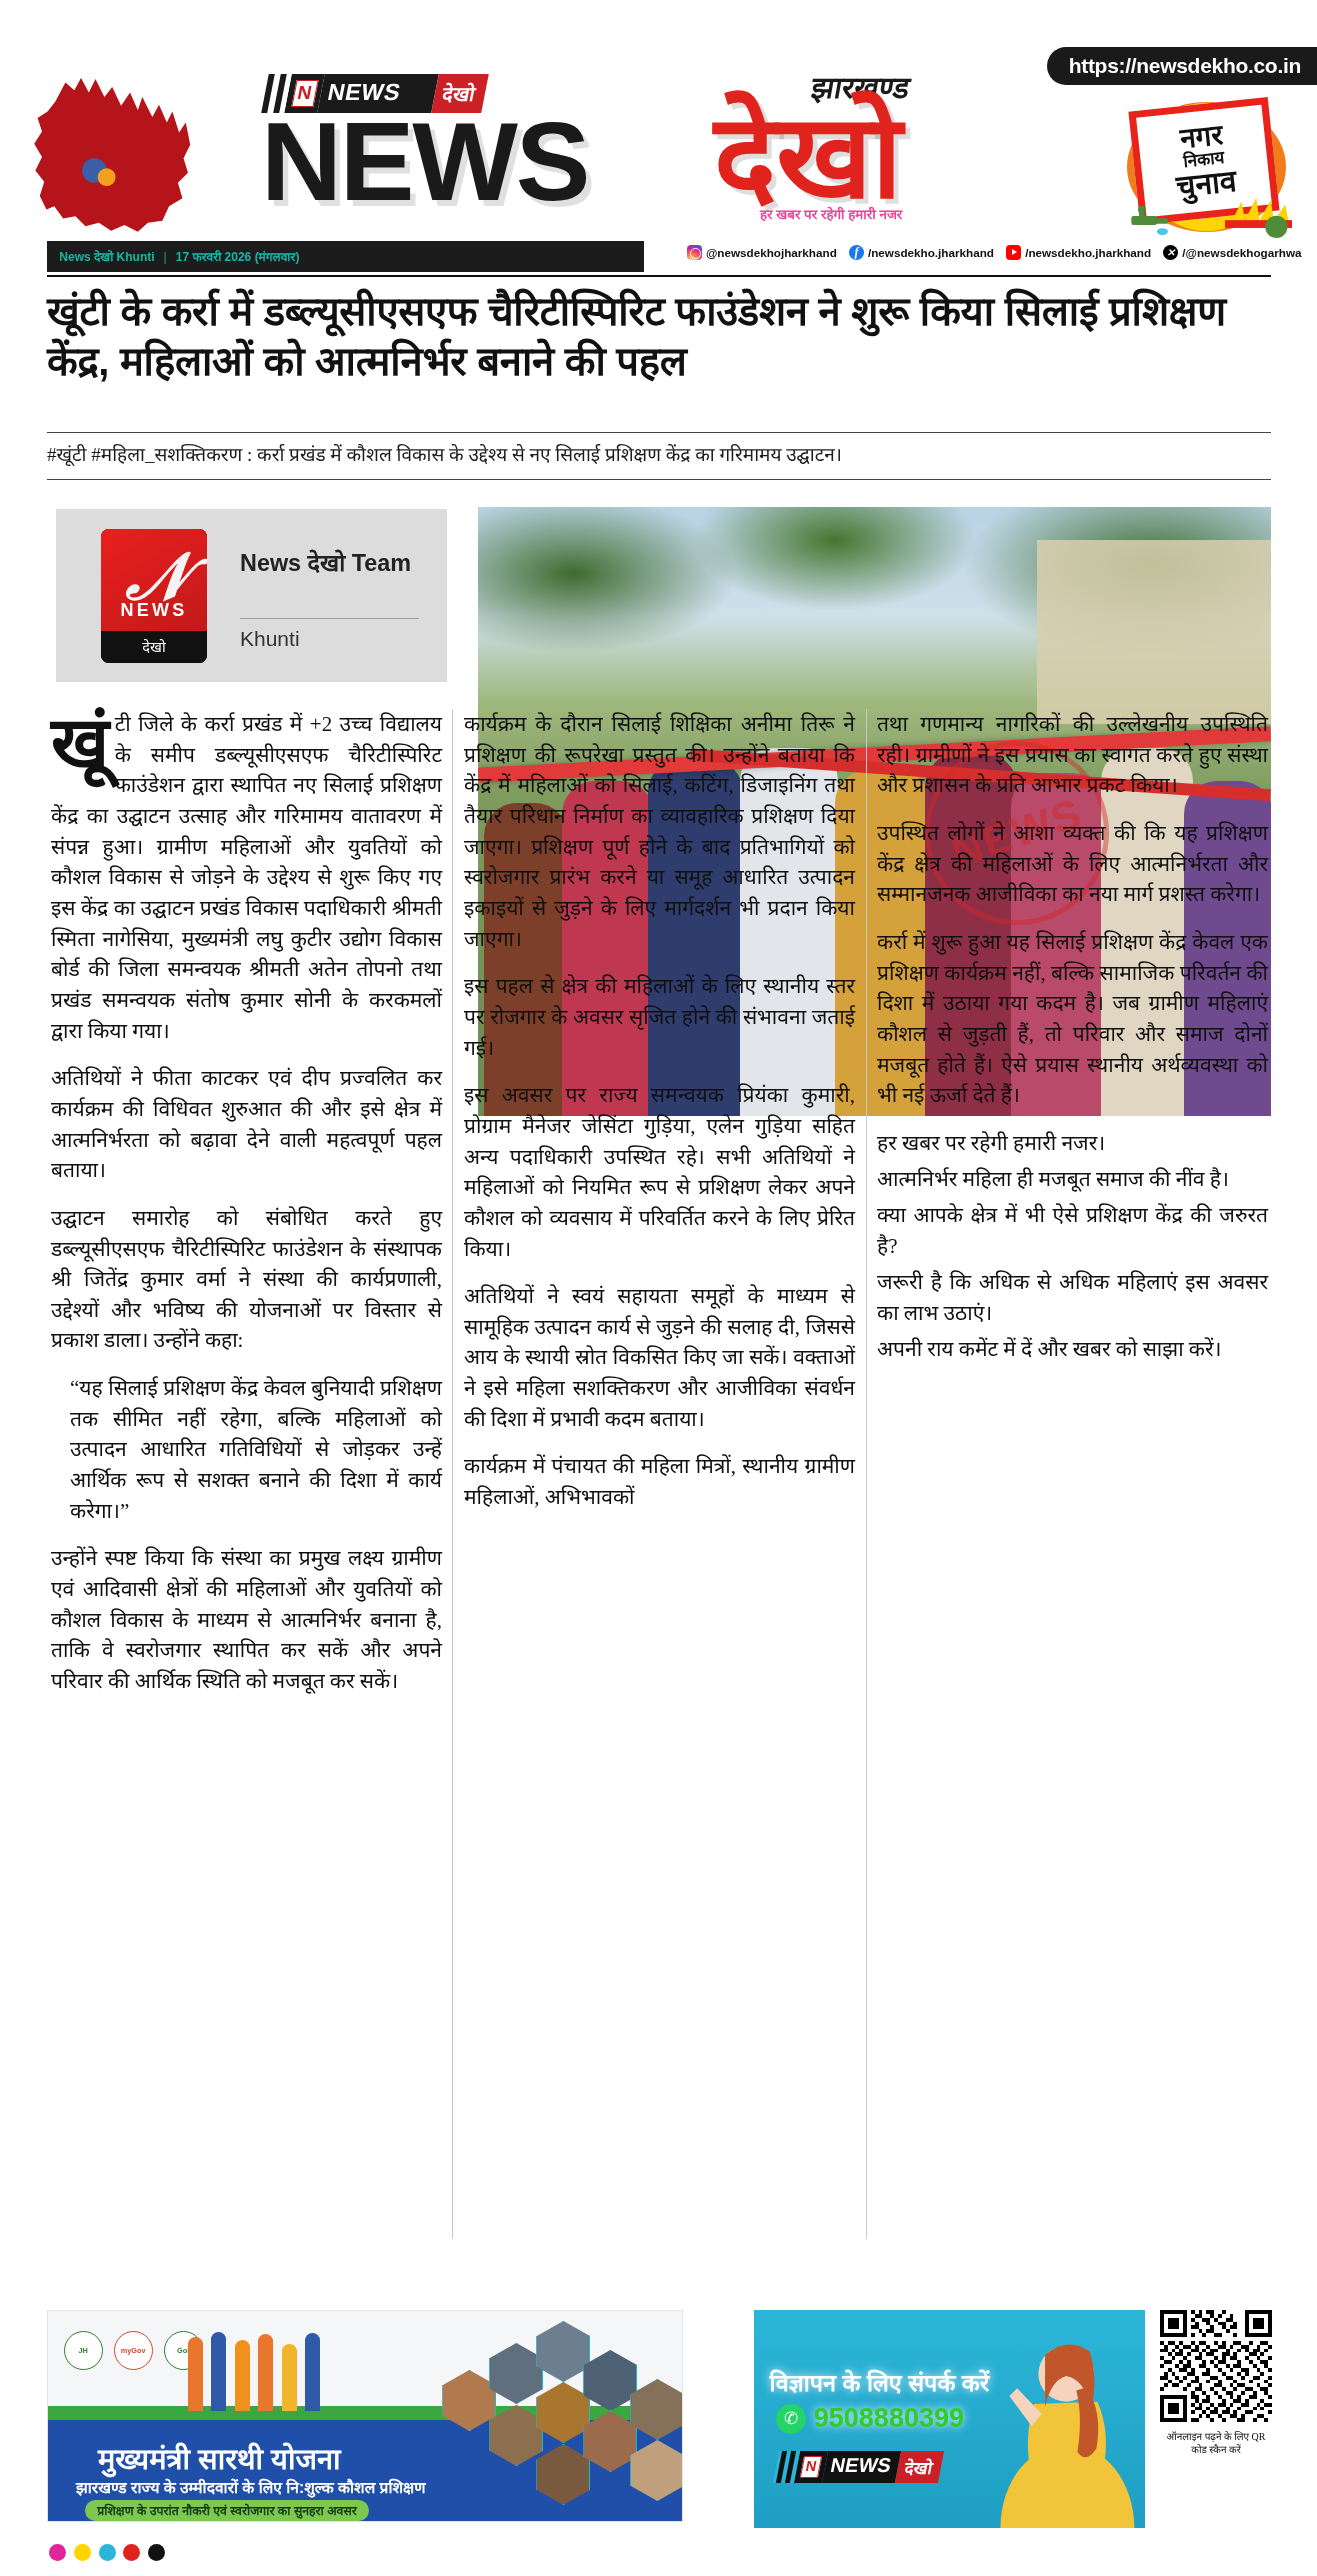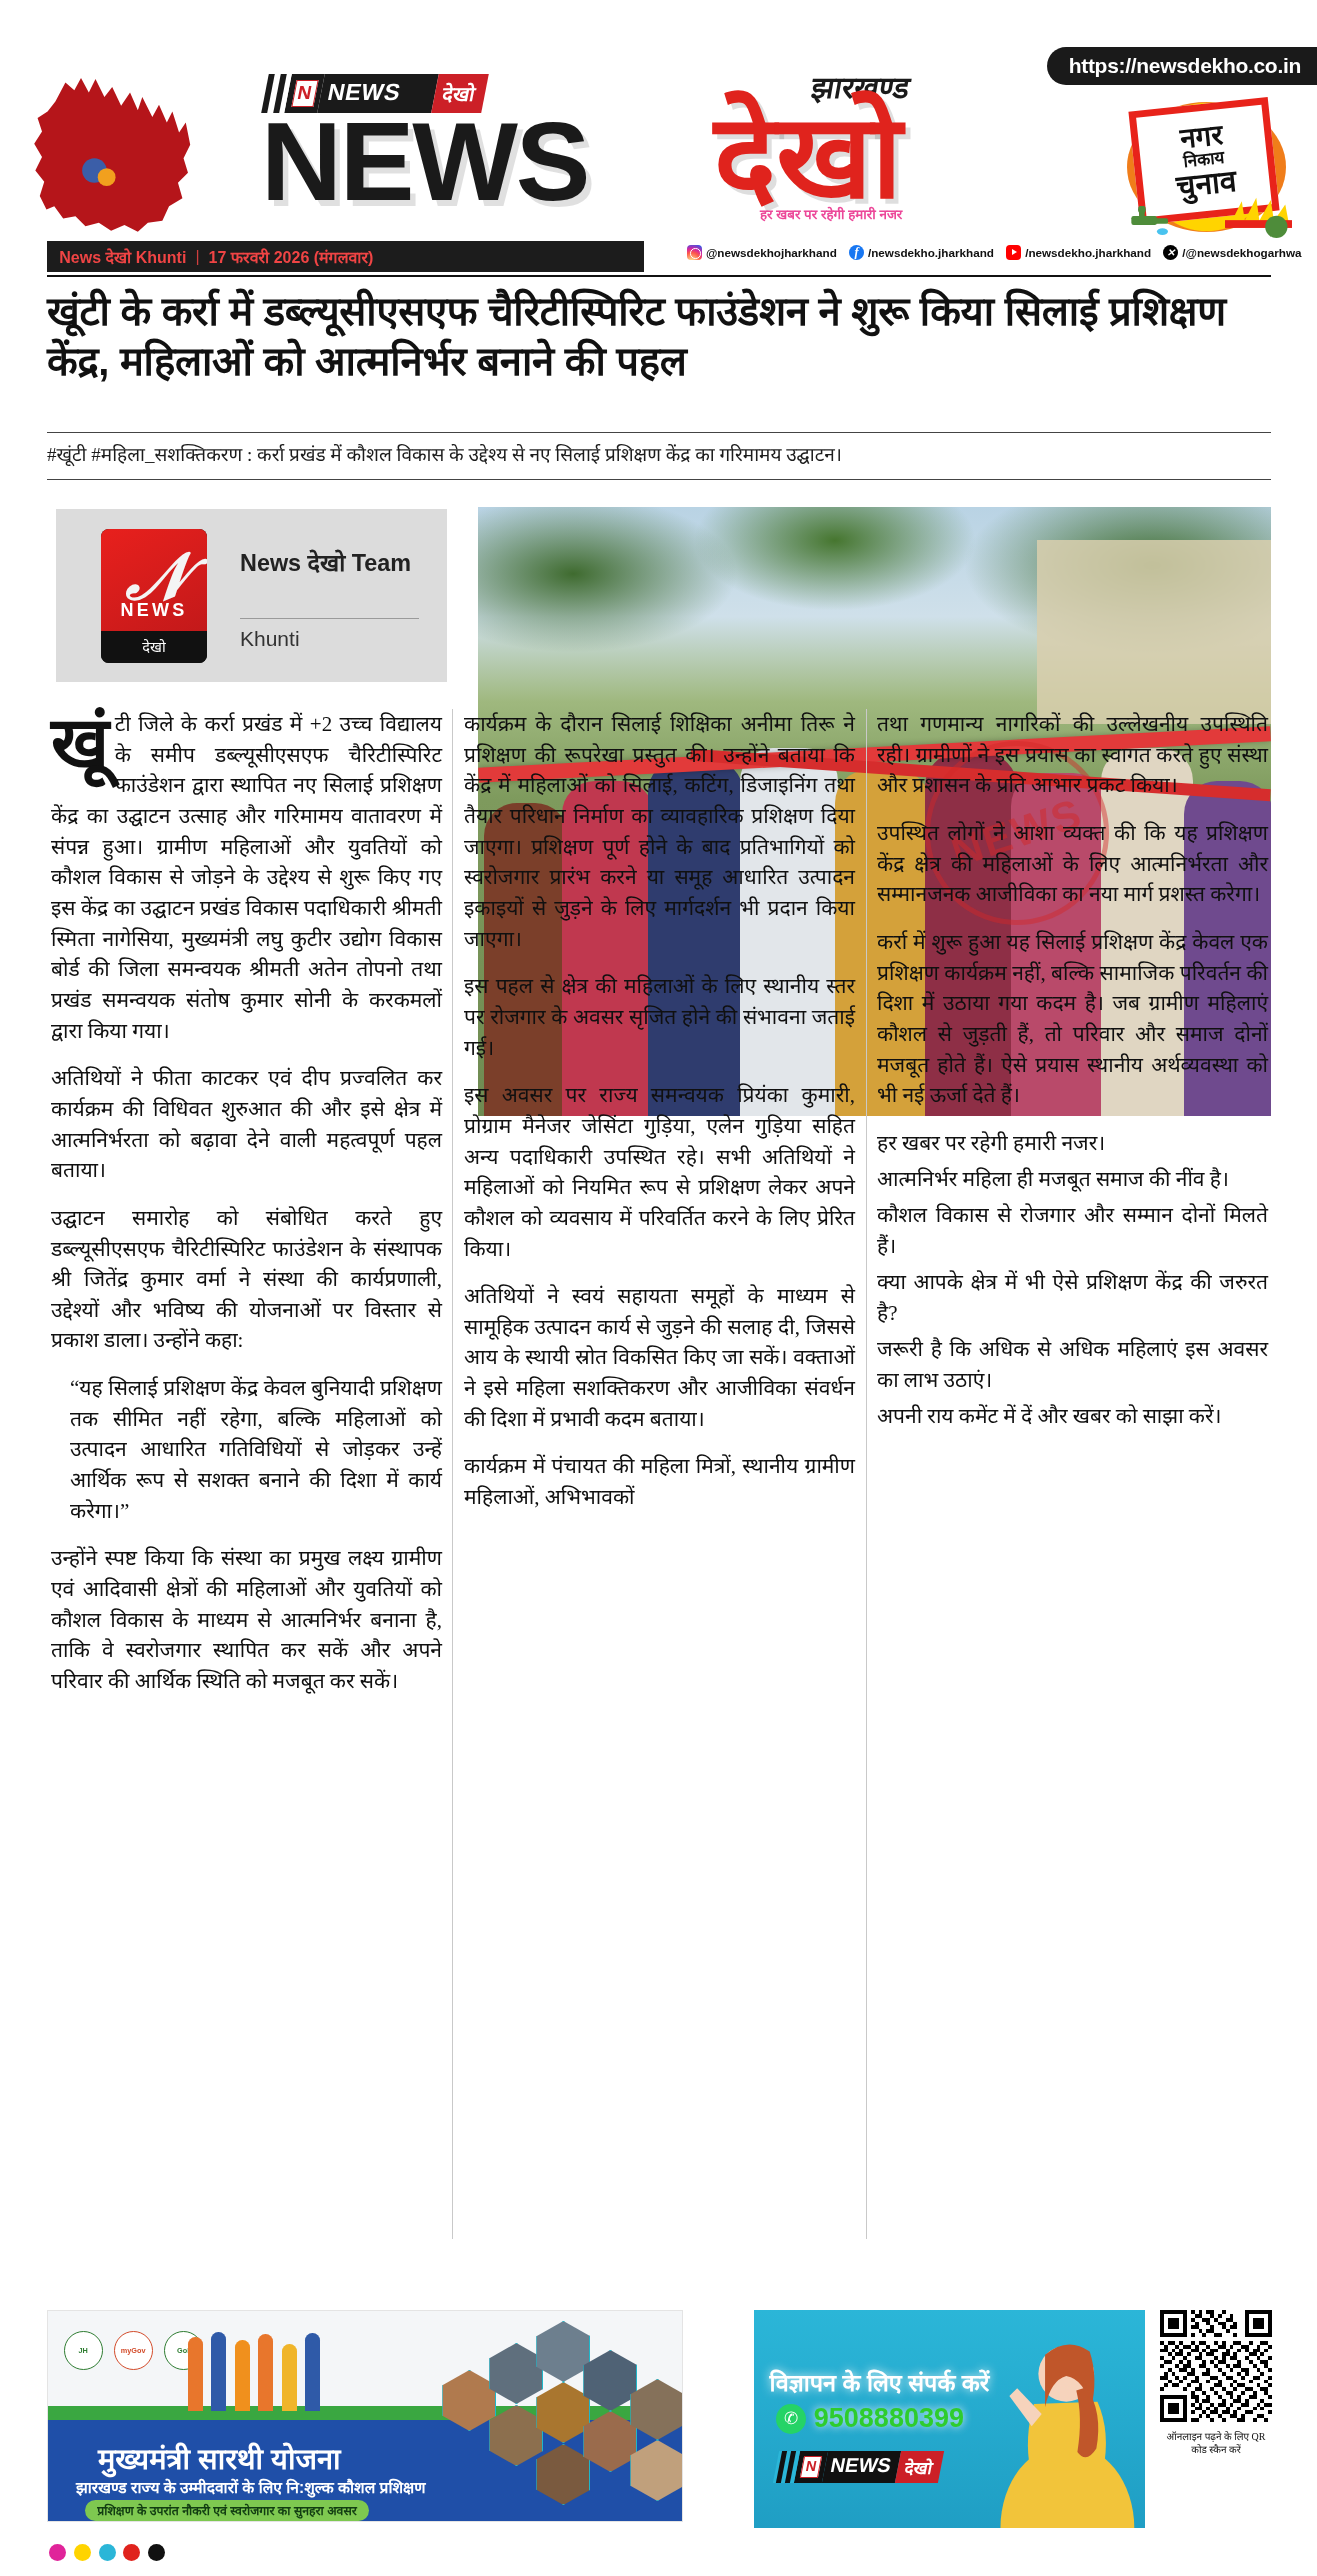--- a/index.html
+++ b/index.html
@@ -150,27 +150,27 @@
   .el-sun { position:absolute; right: 4.5px; bottom: 0px; width: 67px; height: 48px; }
 
   
   .datebar {
     position: absolute;
     left: 47px;
     top: 241px;
     width: 597px;
     height: 31px;
     background: #1c1c1c;
-    color: #ef4444;
+    color: #14b8a6;
     display: flex;
     align-items: center;
     padding-left: 12.3px;
     font-family: "Liberation Sans", sans-serif;
     font-weight: 700;
-    font-size: 16px;
+    font-size: 12px;
   }
   .datebar .sep { margin: 0 9px; font-weight: 400; opacity: .85; }
 
   .socialrow {
     position: absolute;
     left: 687px;
     top: 245px;
     display: flex;
     align-items: center;
     gap: 5.6px;
@@ -519,21 +519,20 @@
       <p>अतिथियों ने स्वयं सहायता समूहों के माध्यम से सामूहिक उत्पादन कार्य से जुड़ने की सलाह दी, जिससे आय के स्थायी स्रोत विकसित किए जा सकें। वक्ताओं ने इसे महिला सशक्तिकरण और आजीविका संवर्धन की दिशा में प्रभावी कदम बताया।</p>
       <p>कार्यक्रम में पंचायत की महिला मित्रों, स्थानीय ग्रामीण महिलाओं, अभिभावकों</p>
     </div>
 
     <div class="col c3">
       <p>तथा गणमान्य नागरिकों की उल्लेखनीय उपस्थिति रही। ग्रामीणों ने इस प्रयास का स्वागत करते हुए संस्था और प्रशासन के प्रति आभार प्रकट किया।</p>
       <p>उपस्थित लोगों ने आशा व्यक्त की कि यह प्रशिक्षण केंद्र क्षेत्र की महिलाओं के लिए आत्मनिर्भरता और सम्मानजनक आजीविका का नया मार्ग प्रशस्त करेगा।</p>
       <p>कर्रा में शुरू हुआ यह सिलाई प्रशिक्षण केंद्र केवल एक प्रशिक्षण कार्यक्रम नहीं, बल्कि सामाजिक परिवर्तन की दिशा में उठाया गया कदम है। जब ग्रामीण महिलाएं कौशल से जुड़ती हैं, तो परिवार और समाज दोनों मजबूत होते हैं। ऐसे प्रयास स्थानीय अर्थव्यवस्था को भी नई ऊर्जा देते हैं।</p>
       <p class="tight">हर खबर पर रहेगी हमारी नजर।</p>
       <p class="tight">आत्मनिर्भर महिला ही मजबूत समाज की नींव है।</p>
-      <p class="tight">कौशल विकास से रोजगार और सम्मान दोनों मिलते हैं।</p>
       <p class="tight">क्या आपके क्षेत्र में भी ऐसे प्रशिक्षण केंद्र की जरुरत है?</p>
       <p class="tight">जरूरी है कि अधिक से अधिक महिलाएं इस अवसर का लाभ उठाएं।</p>
       <p class="tight">अपनी राय कमेंट में दें और खबर को साझा करें।</p>
     </div>
   </div>
 
   <div class="ad-left">
     <div class="topband"></div>
     <div class="greenband"></div>
     <div class="bluebody"></div>

